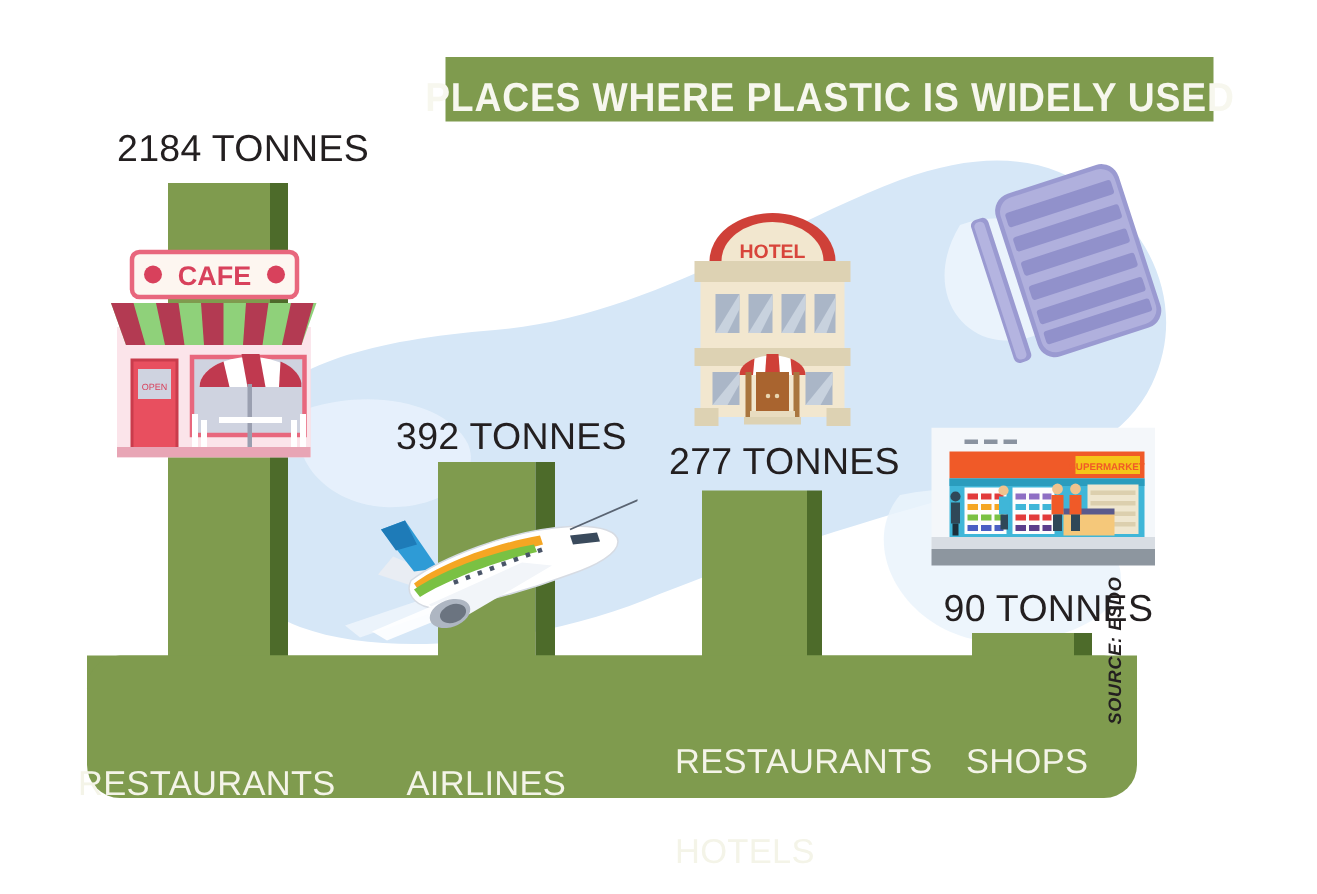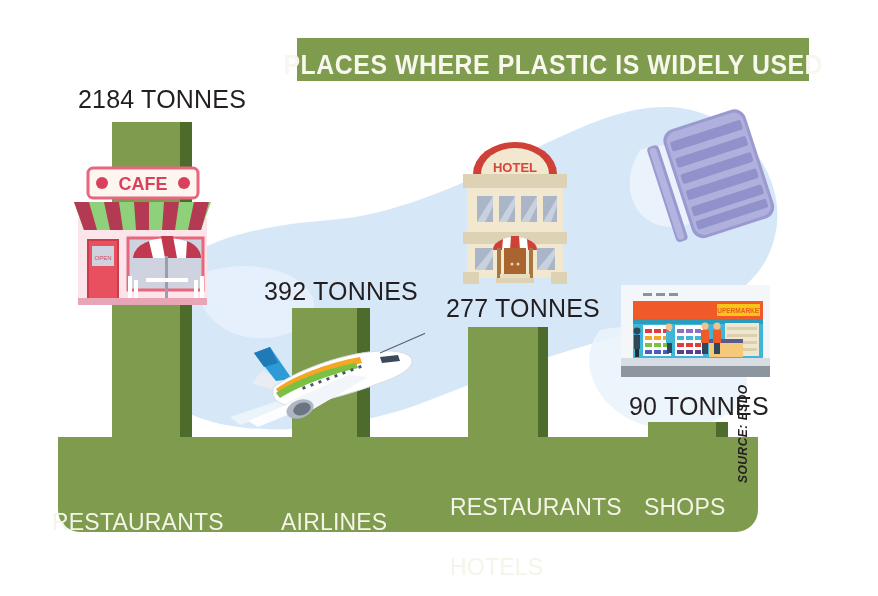--- a/index.html
+++ b/index.html
@@ -381,21 +381,21 @@
   <div class="value-label" style="left:264px;top:277px;">392 TONNES</div>
 
   <div class="value-label" style="left:446px;top:294px;">277 TONNES</div>
 
   <div class="value-label" style="left:629px;top:392px;">90 TONNES</div>
 
   <div class="cat-label" style="left:52px;top:477px;">
     <div>RESTAURANTS</div>
   </div>
 
-  <div class="cat-label" style="left:281px;top:477px;text-align:center;">
+  <div class="cat-label" style="left:271px;top:477px;text-align:center;">
     <div>AIRLINES</div>
   </div>
 
   <div class="cat-label" style="left:450px;top:462px;">
     <div>RESTAURANTS</div>
     <div>HOTELS</div>
   </div>
 
   <div class="cat-label" style="left:644px;top:462px;">
     <div>SHOPS</div>

